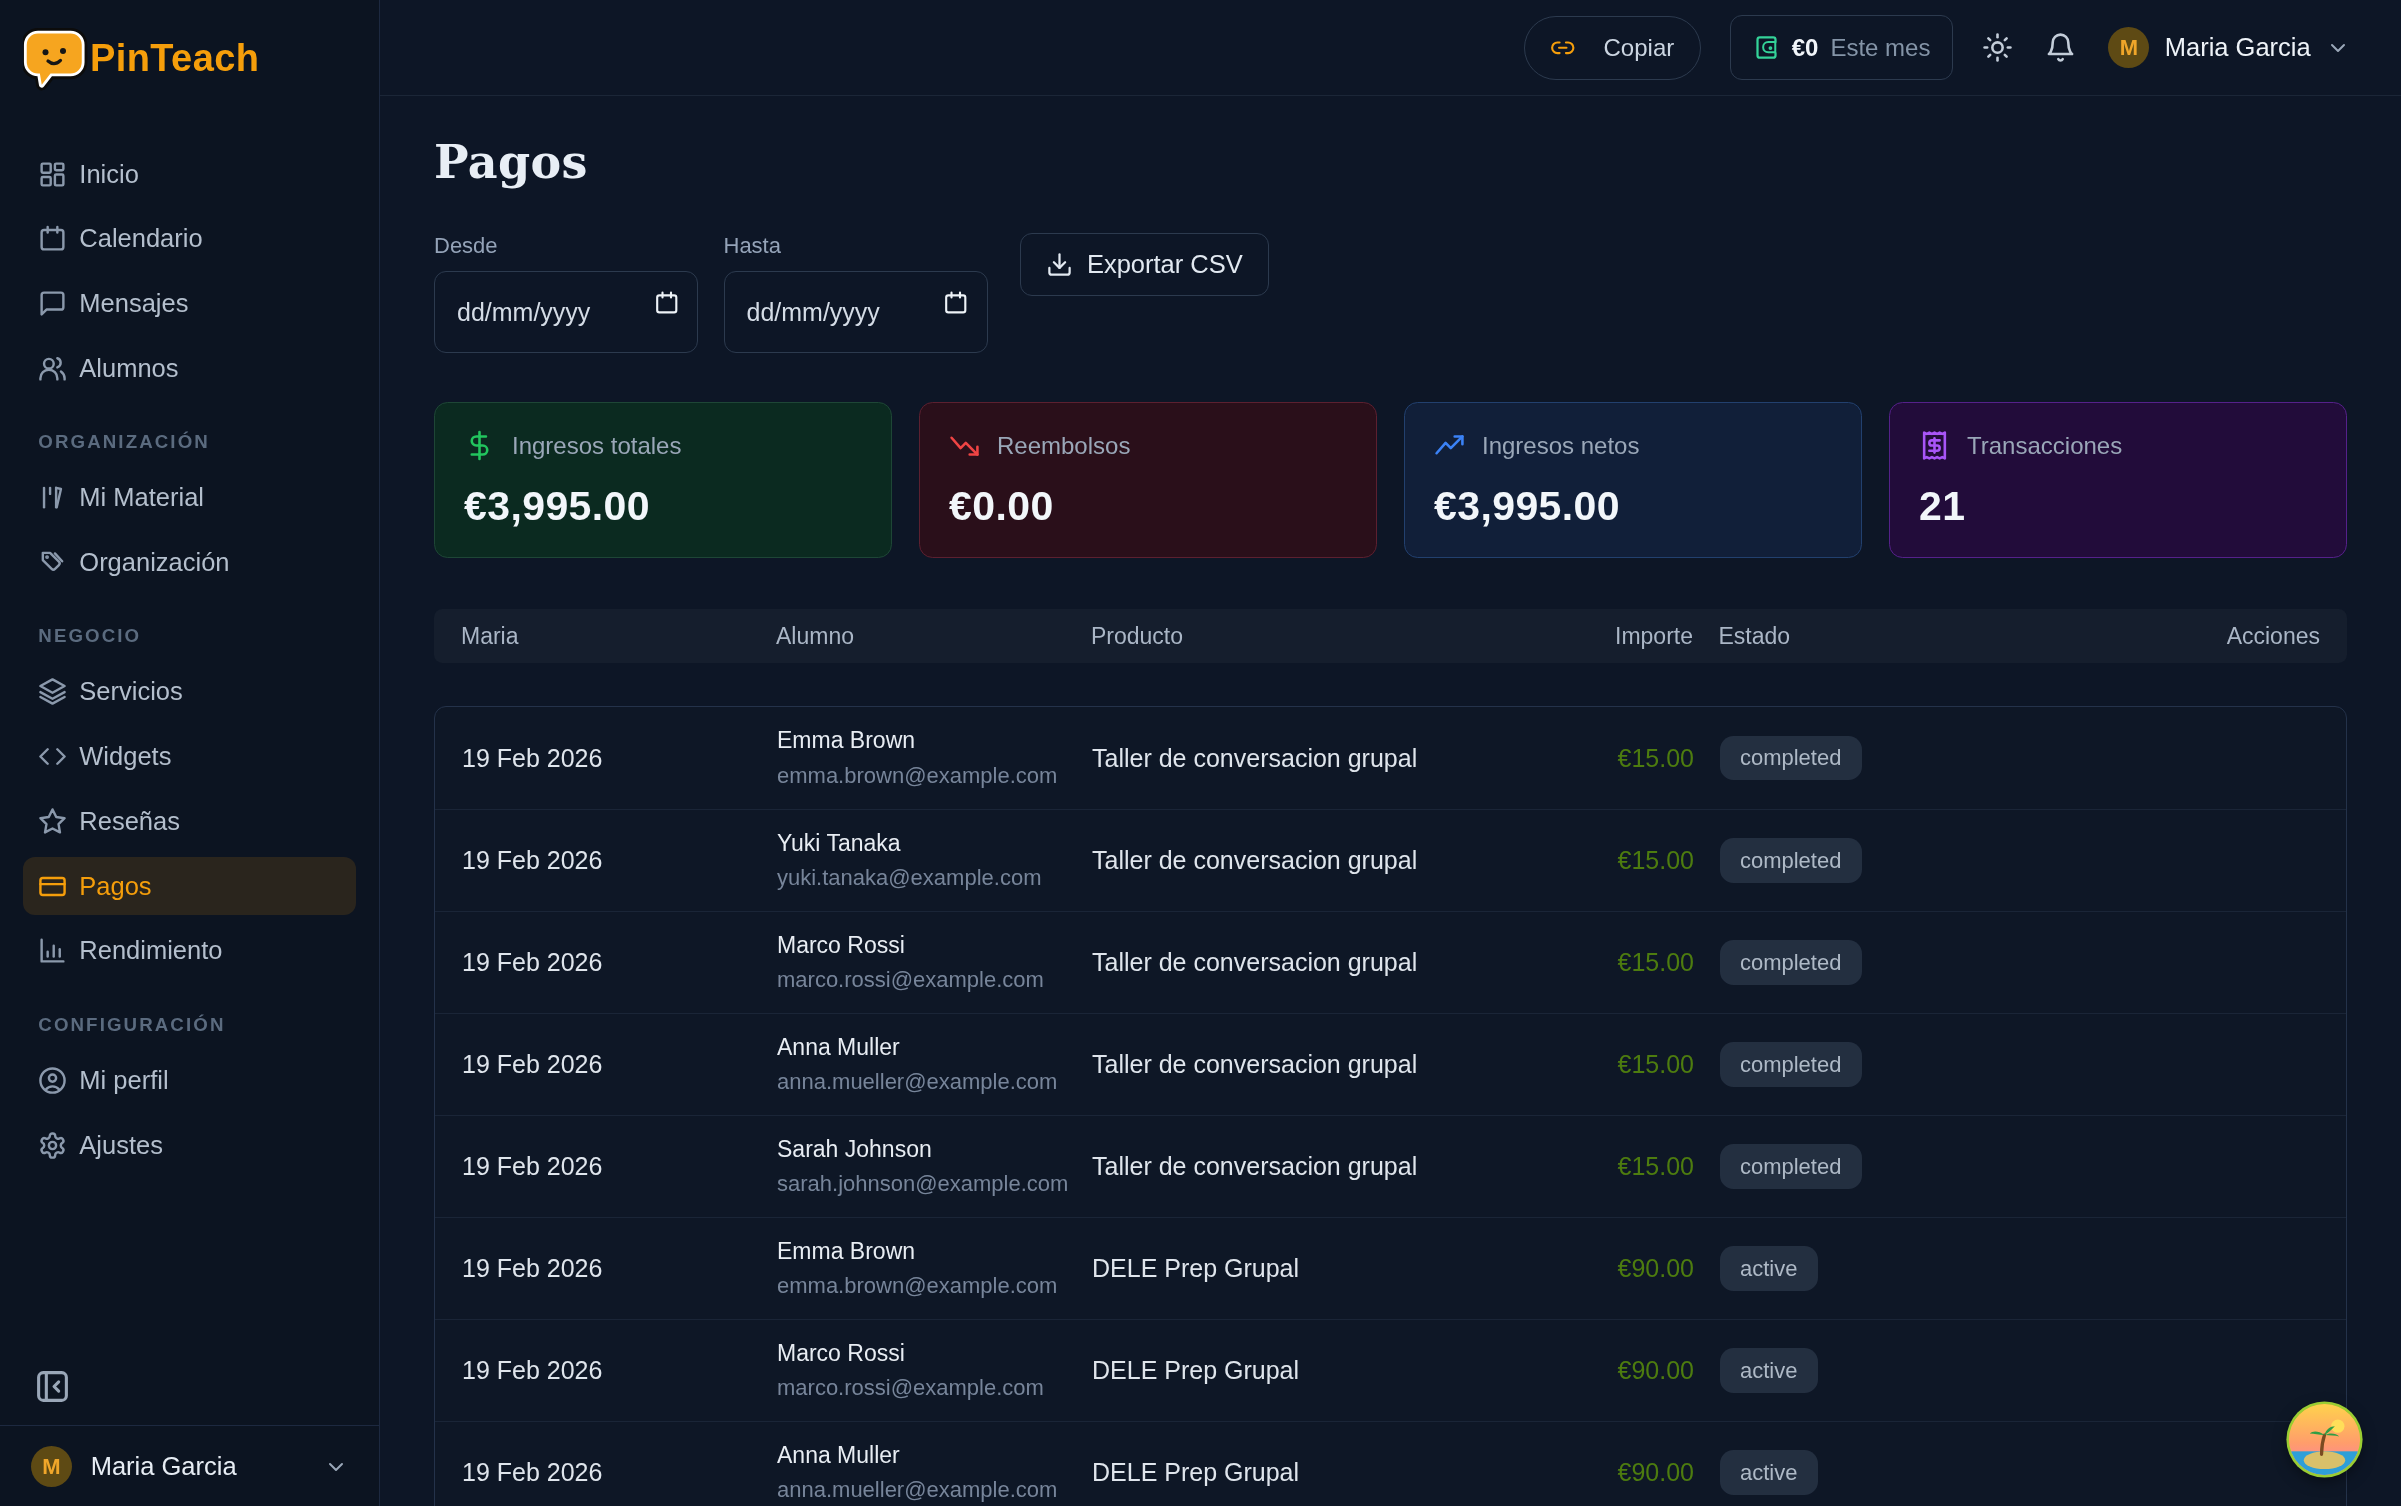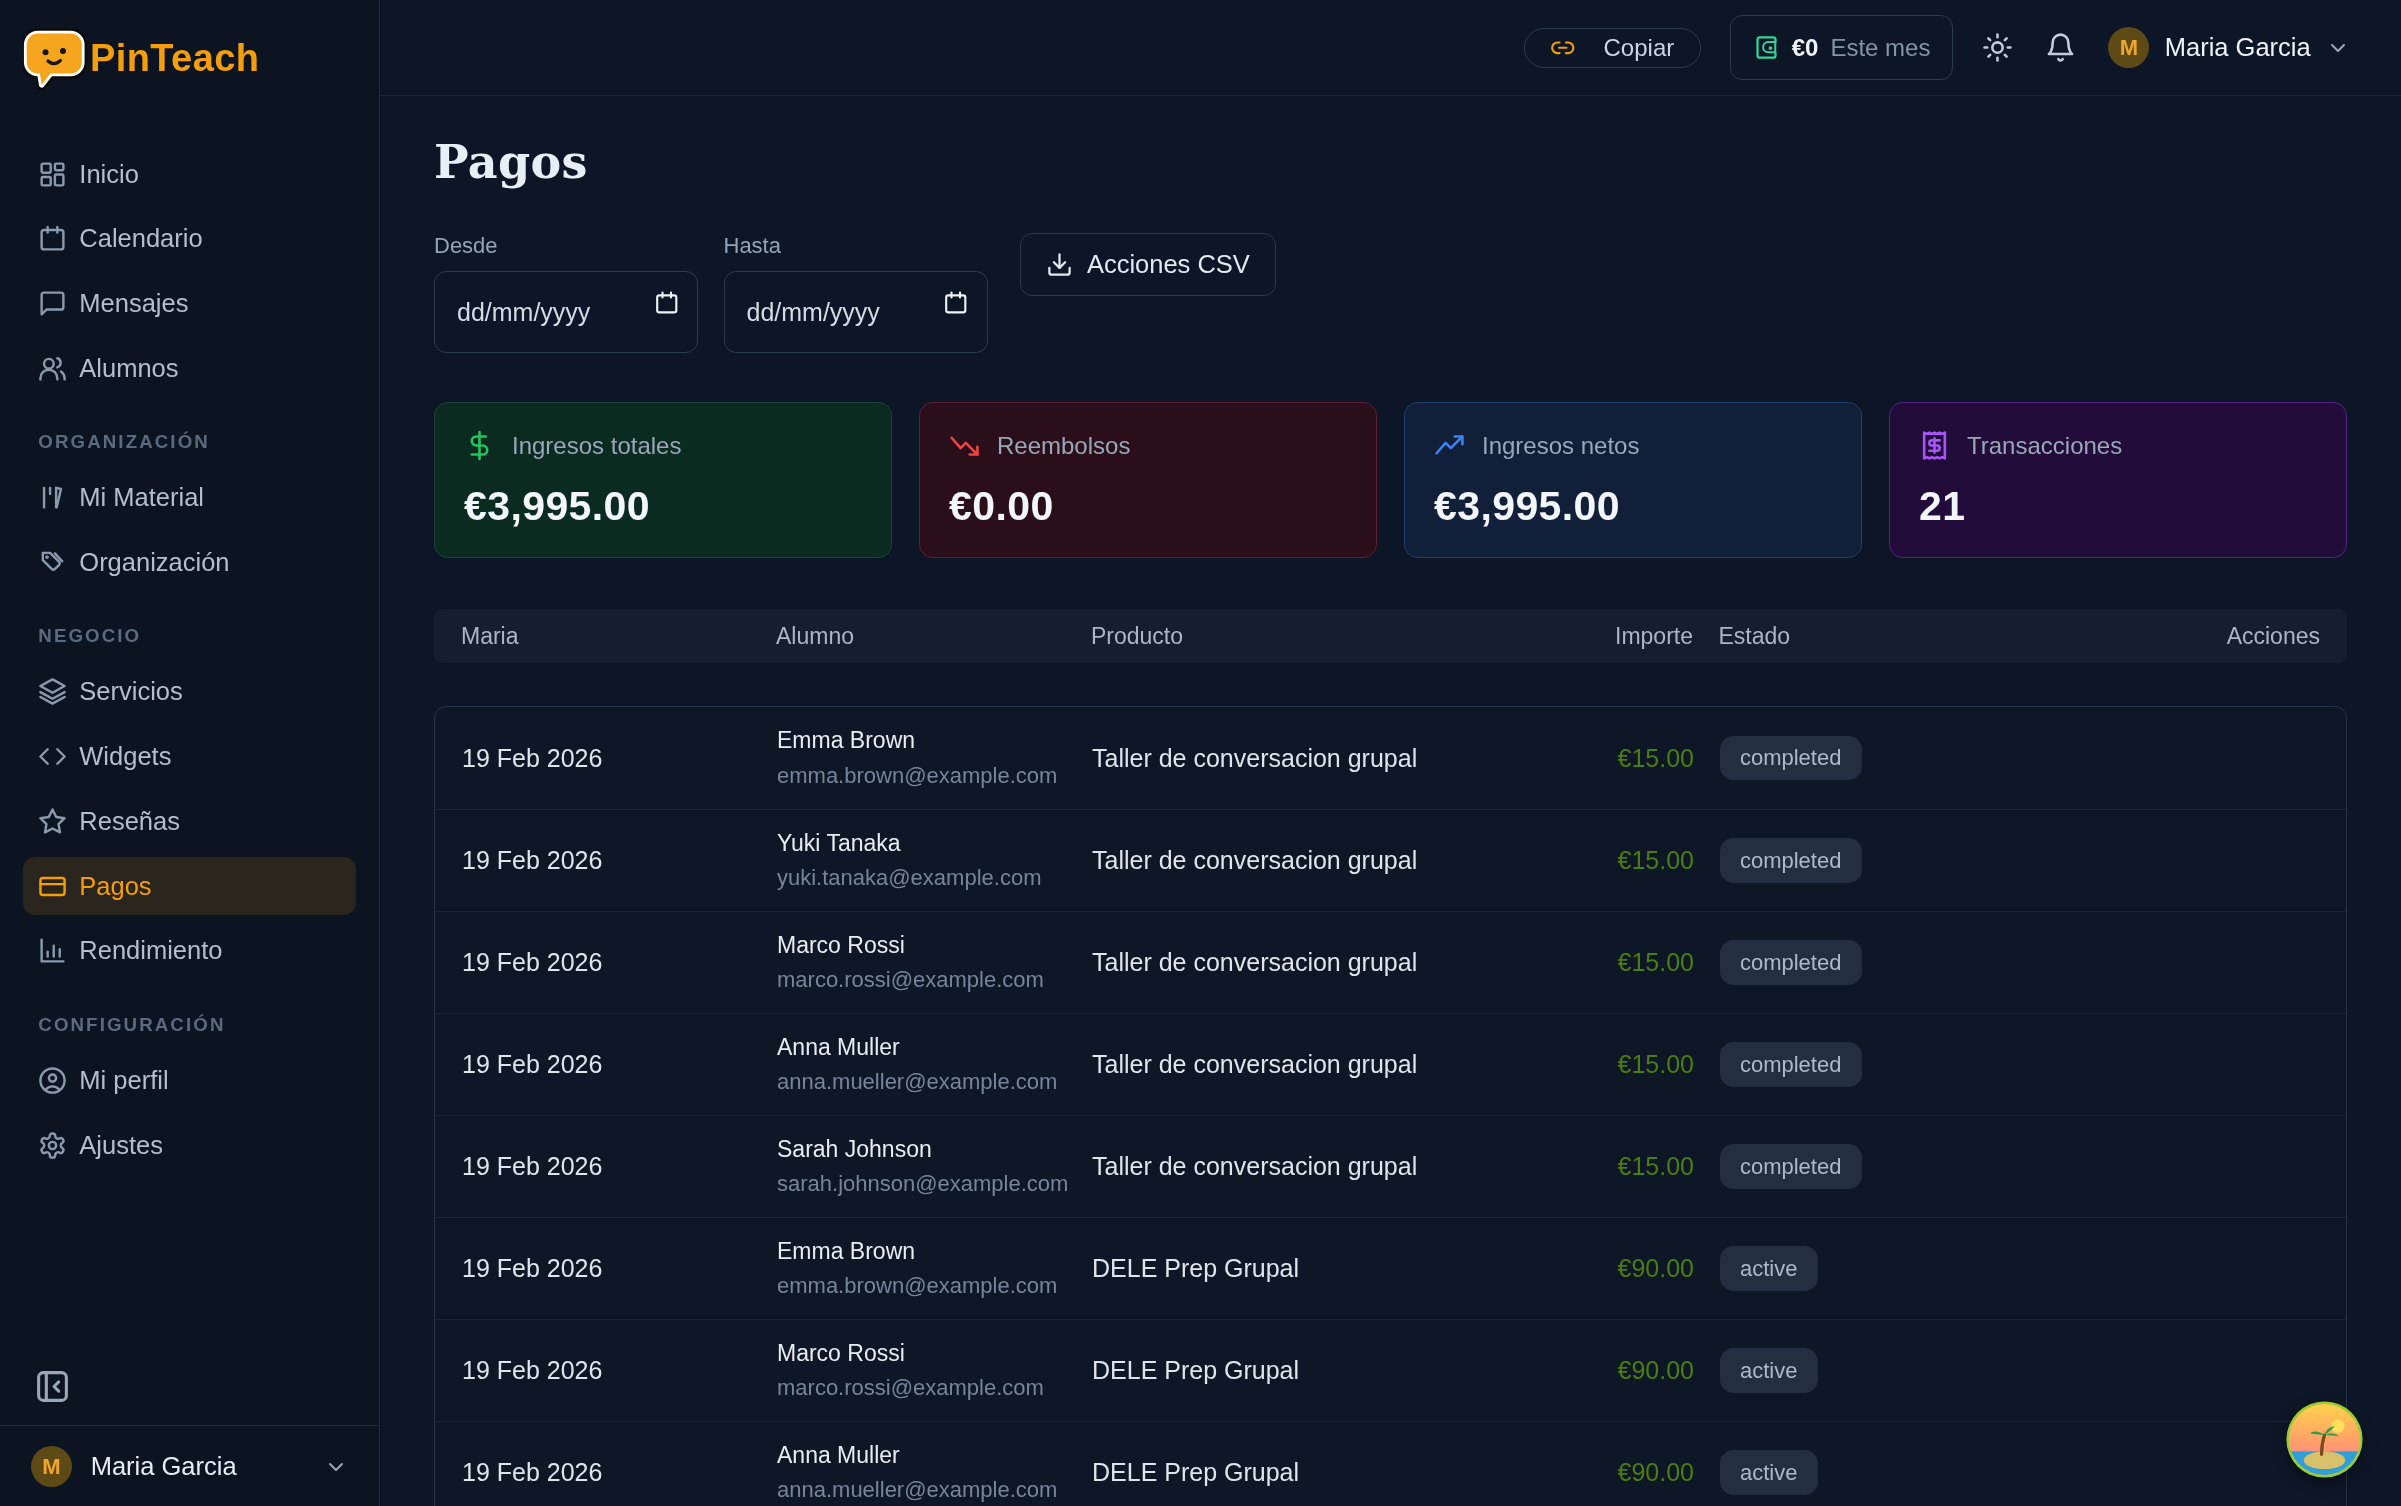--- a/index.html
+++ b/index.html
@@ -50,21 +50,21 @@
 
   
   .main { flex:1; display:flex; flex-direction:column; min-width:0; }
   .topbar {
     height:96px; min-height:96px; border-bottom:0.9px solid #1b2637;
     display:flex; align-items:center; justify-content:flex-end; gap:29px; padding:0 51px;
   }
   .pill-btn {
     display:flex; align-items:center; gap:28px; cursor:pointer;
     background:none; border:0.9px solid #2c3a4e; border-radius:850px;
-    padding:0 25.5px; height:40px; color:#cbd5e1; font-size:24px;
+    padding:0 25.5px; height:64px; color:#cbd5e1; font-size:24px;
     font-family:"Liberation Sans", sans-serif;
   }
   .pill-btn .ic { width:25.5px; height:25.5px; color:#f59e0b; }
   .wallet-btn {
     display:flex; align-items:center; gap:12px; cursor:pointer;
     background:none; border:0.9px solid #2c3a4e; border-radius:12px;
     padding:0 22px; height:65px; font-size:24px;
     font-family:"Liberation Sans", sans-serif;
   }
   .wallet-btn .ic { width:27px; height:27px; color:#34d399; }
@@ -464,21 +464,21 @@
           <input class="date-input" readonly="" value="dd/mm/yyyy" style="">
           <svg class="ic date-cal-ic" viewBox="0 0 30 30" width="25.5" height="25.5">
               <use href="#calendar-icon"></use>
             </svg>
         </div>
       </div>
       <button class="export-btn">
         <svg class="ic" viewBox="0 0 32 32" width="27" height="27">
             <use href="#download-icon"></use>
           </svg>
-        <span>Acciones CSV</span>
+        <span>Exportar CSV</span>
       </button>
     </div>
 
     <div class="stats">
 
         <div class="stat-card" data-theme="green">
           <div class="stat-head">
             <svg class="ic stat-ic" viewBox="0 0 36 36" width="31" height="31">
               <use href="#dollar-icon"></use>
             </svg>

